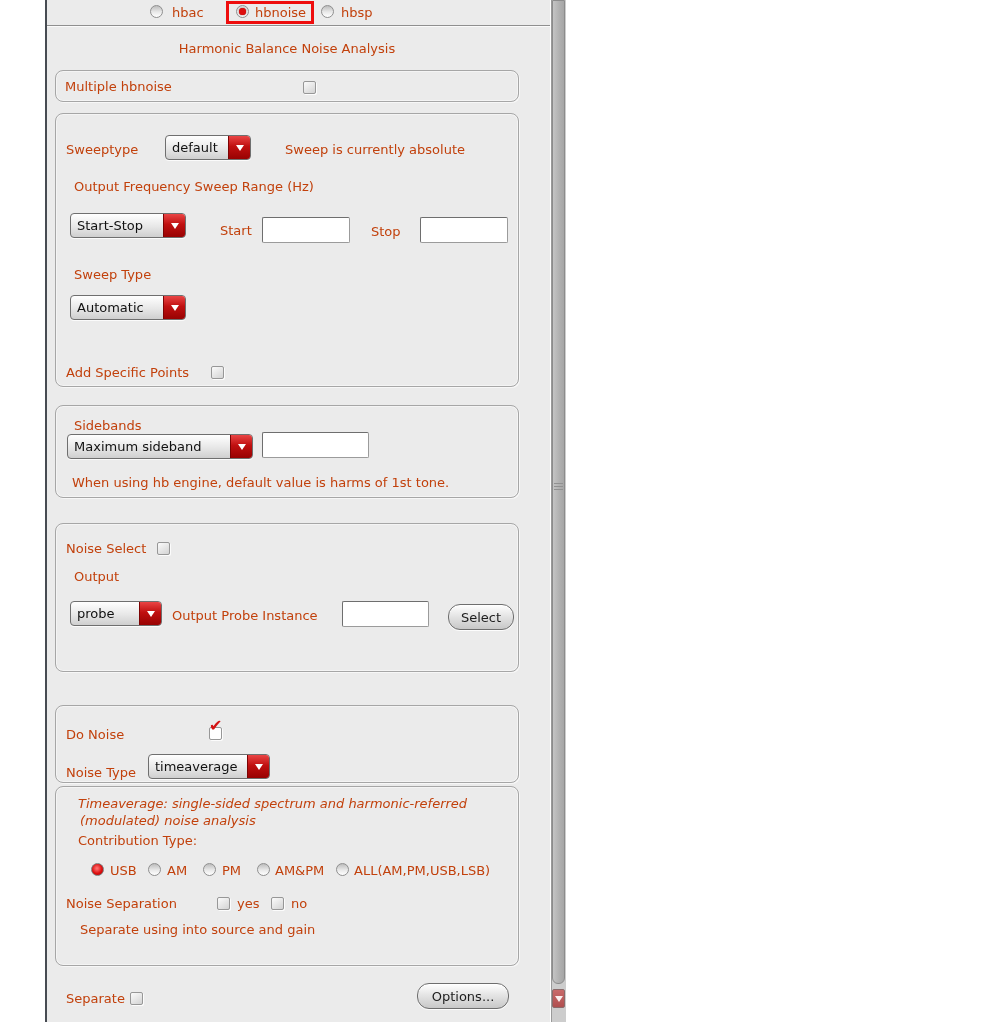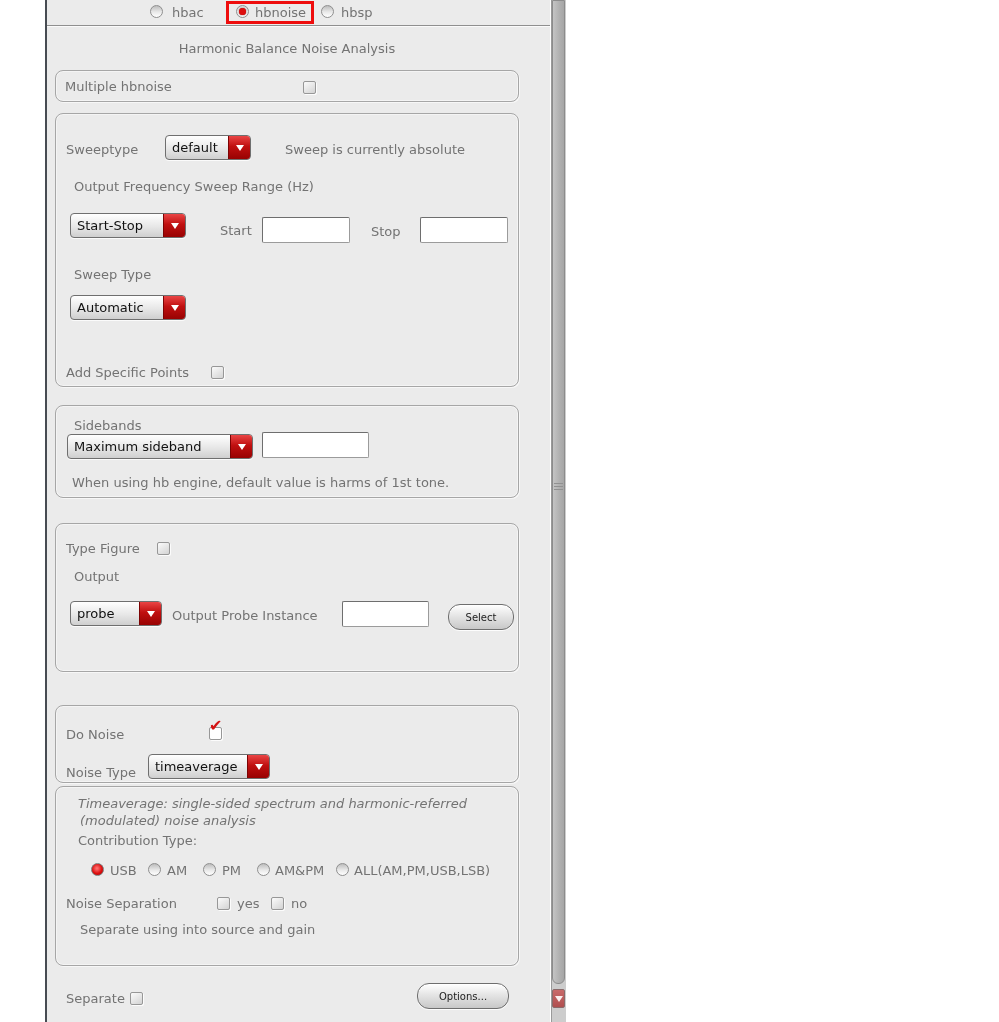--- a/index.html
+++ b/index.html
@@ -2,21 +2,21 @@
 <html><head>
 <meta charset="utf-8">
 <style>
   * { margin:0; padding:0; box-sizing:border-box; }
   html,body { width:999px; height:1022px; background:#ffffff; overflow:hidden;
               font-family:"DejaVu Sans", sans-serif; }
   .panel { position:absolute; left:45px; top:0; width:505px; height:1022px;
            background:#ebebeb; border-left:2px solid #474b52; }
   .sep { position:absolute; left:47px; top:25px; width:503px; height:2px;
          border-top:1px solid #8f8f8f; border-bottom:1px solid #fafafa; }
-  .lbl { position:absolute; font-size:13px; color:#737373; white-space:nowrap; line-height:15px; }
+  .lbl { position:absolute; font-size:13px; color:#c2410c; white-space:nowrap; line-height:15px; }
   .grp { position:absolute; left:55px; width:464px; border:1px solid #a6a6a6; border-radius:8px;
          box-shadow: inset 0 0 0 1px rgba(255,255,255,.45), 1px 1px 0 rgba(255,255,255,.6); }
   
   .rad { position:absolute; width:13px; height:13px; border-radius:50%;
          border:1px solid #8f8f8f; background:linear-gradient(180deg,#bdbdbd,#e9e9e9 55%,#ffffff); }
   .rad.sel { background:radial-gradient(circle at 45% 40%, #ff6a6a 8%, #dd1111 55%, #ae0000);
              border-color:#7a7a7a; }
   .rad.seldot { background:linear-gradient(180deg,#d6d6d6,#f4f4f4); }
   .rad.seldot::after { content:""; position:absolute; left:2px; top:2px; width:7px; height:7px;
              border-radius:50%; background:#dd0f0f; box-shadow:0 0 1px #8a0000; }
@@ -34,21 +34,21 @@
   .dd-btn { width:22px; background:linear-gradient(#ea4545,#c01010 45%,#980202);
             border-left:1px solid #7c0303; border-radius:0 3px 3px 0;
             display:flex; align-items:center; justify-content:center; }
   .tri-dn { width:0; height:0; border-left:4px solid transparent; border-right:4px solid transparent;
             border-top:6px solid #ffffff; }
   
   .inp { position:absolute; background:#ffffff; border:1px solid #9b9b9b; border-top-color:#6e6e6e;
          border-left-color:#6e6e6e; border-radius:2px; font-size:13px; padding:0 4px;
          font-family:"DejaVu Sans",sans-serif; }
   
-  .btn { position:absolute; border:1px solid #6e6e6e; border-radius:12px; font-size:10px; color:#1d1d1d;
+  .btn { position:absolute; border:1px solid #6e6e6e; border-radius:12px; font-size:13px; color:#1d1d1d;
          background:linear-gradient(#ffffff,#e5e5e5 45%,#c8c8c8); display:flex; align-items:center;
          justify-content:center; box-shadow:0 1px 0 rgba(255,255,255,.9), inset 0 1px 0 #ffffff;
          font-family:"DejaVu Sans",sans-serif; }
   
   .hl { position:absolute; border:3px solid #ee0d0d; background:transparent; }
   
   .sb-track { position:absolute; left:551px; top:0; width:15px; height:1022px;
               background:#cdcdcd; border-left:1px solid #9a9a9a; }
   .sb-thumb { position:absolute; left:552px; top:0; width:13px; height:984px;
               background:linear-gradient(90deg,#c4c4c4,#b0b0b0 60%,#a6a6a6);
@@ -123,21 +123,21 @@
 <div class="dd" style="left:67px;top:434px;width:186px">
   <span class="dd-text">Maximum sideband</span>
   <span class="dd-btn">
       <i class="tri-dn"></i>
     </span>
 </div>
 <input class="inp" style="left: 262px; top: 432px; width: 107px; height: 26px;" value="">
 <span class="lbl" style="left:72px;top:475px">When using hb engine, default value is harms of 1st tone.</span>
 
 <div class="grp" style="top:523px;height:149px"></div>
-<span class="lbl" style="left:66px;top:541px">Type Figure</span>
+<span class="lbl" style="left:66px;top:541px">Noise Select</span>
 <span class="cb" style="left:157px;top:542px"></span>
 <span class="lbl" style="left:74px;top:569px">Output</span>
 <div class="dd" style="left:70px;top:601px;width:92px">
   <span class="dd-text">probe</span>
   <span class="dd-btn">
       <i class="tri-dn"></i>
     </span>
 </div>
 <span class="lbl" style="left:172px;top:608px">Output Probe Instance</span>
 <input class="inp" style="left: 342px; top: 601px; width: 87px; height: 26px;" value="">

